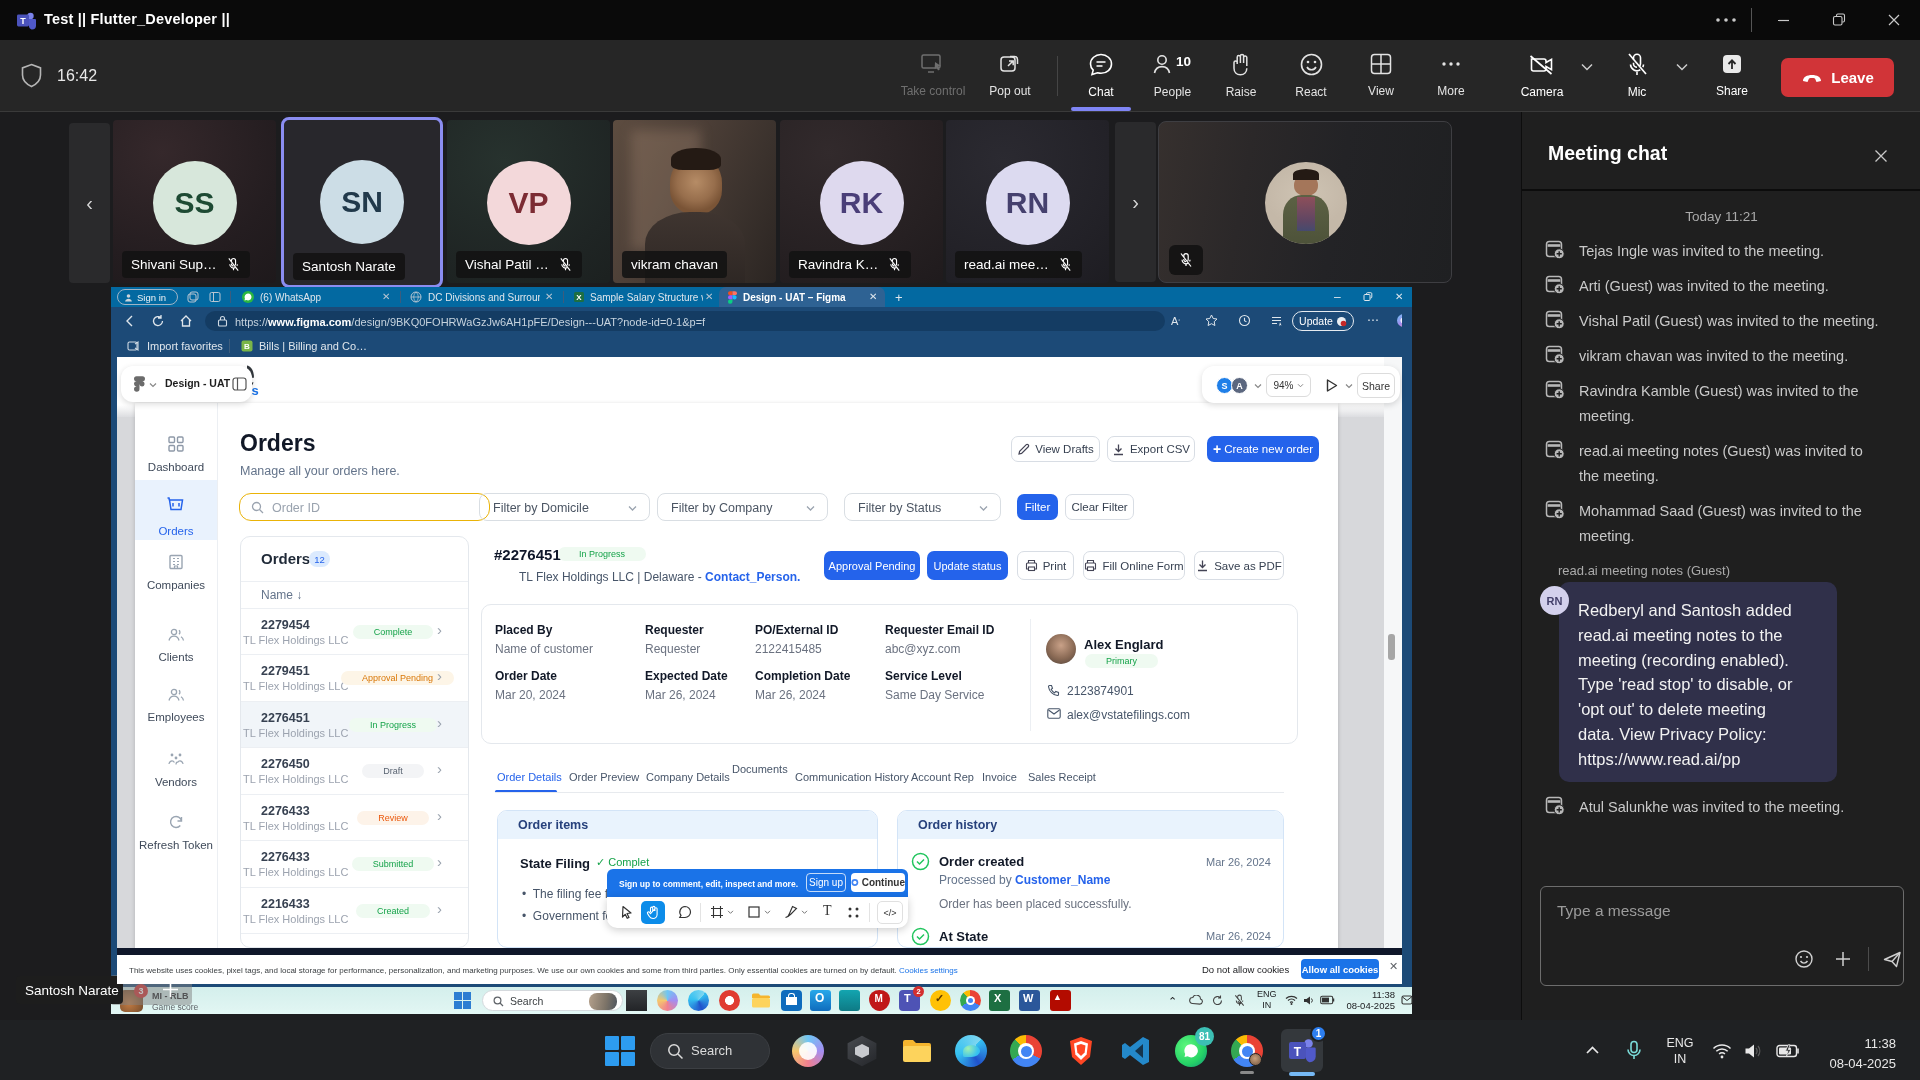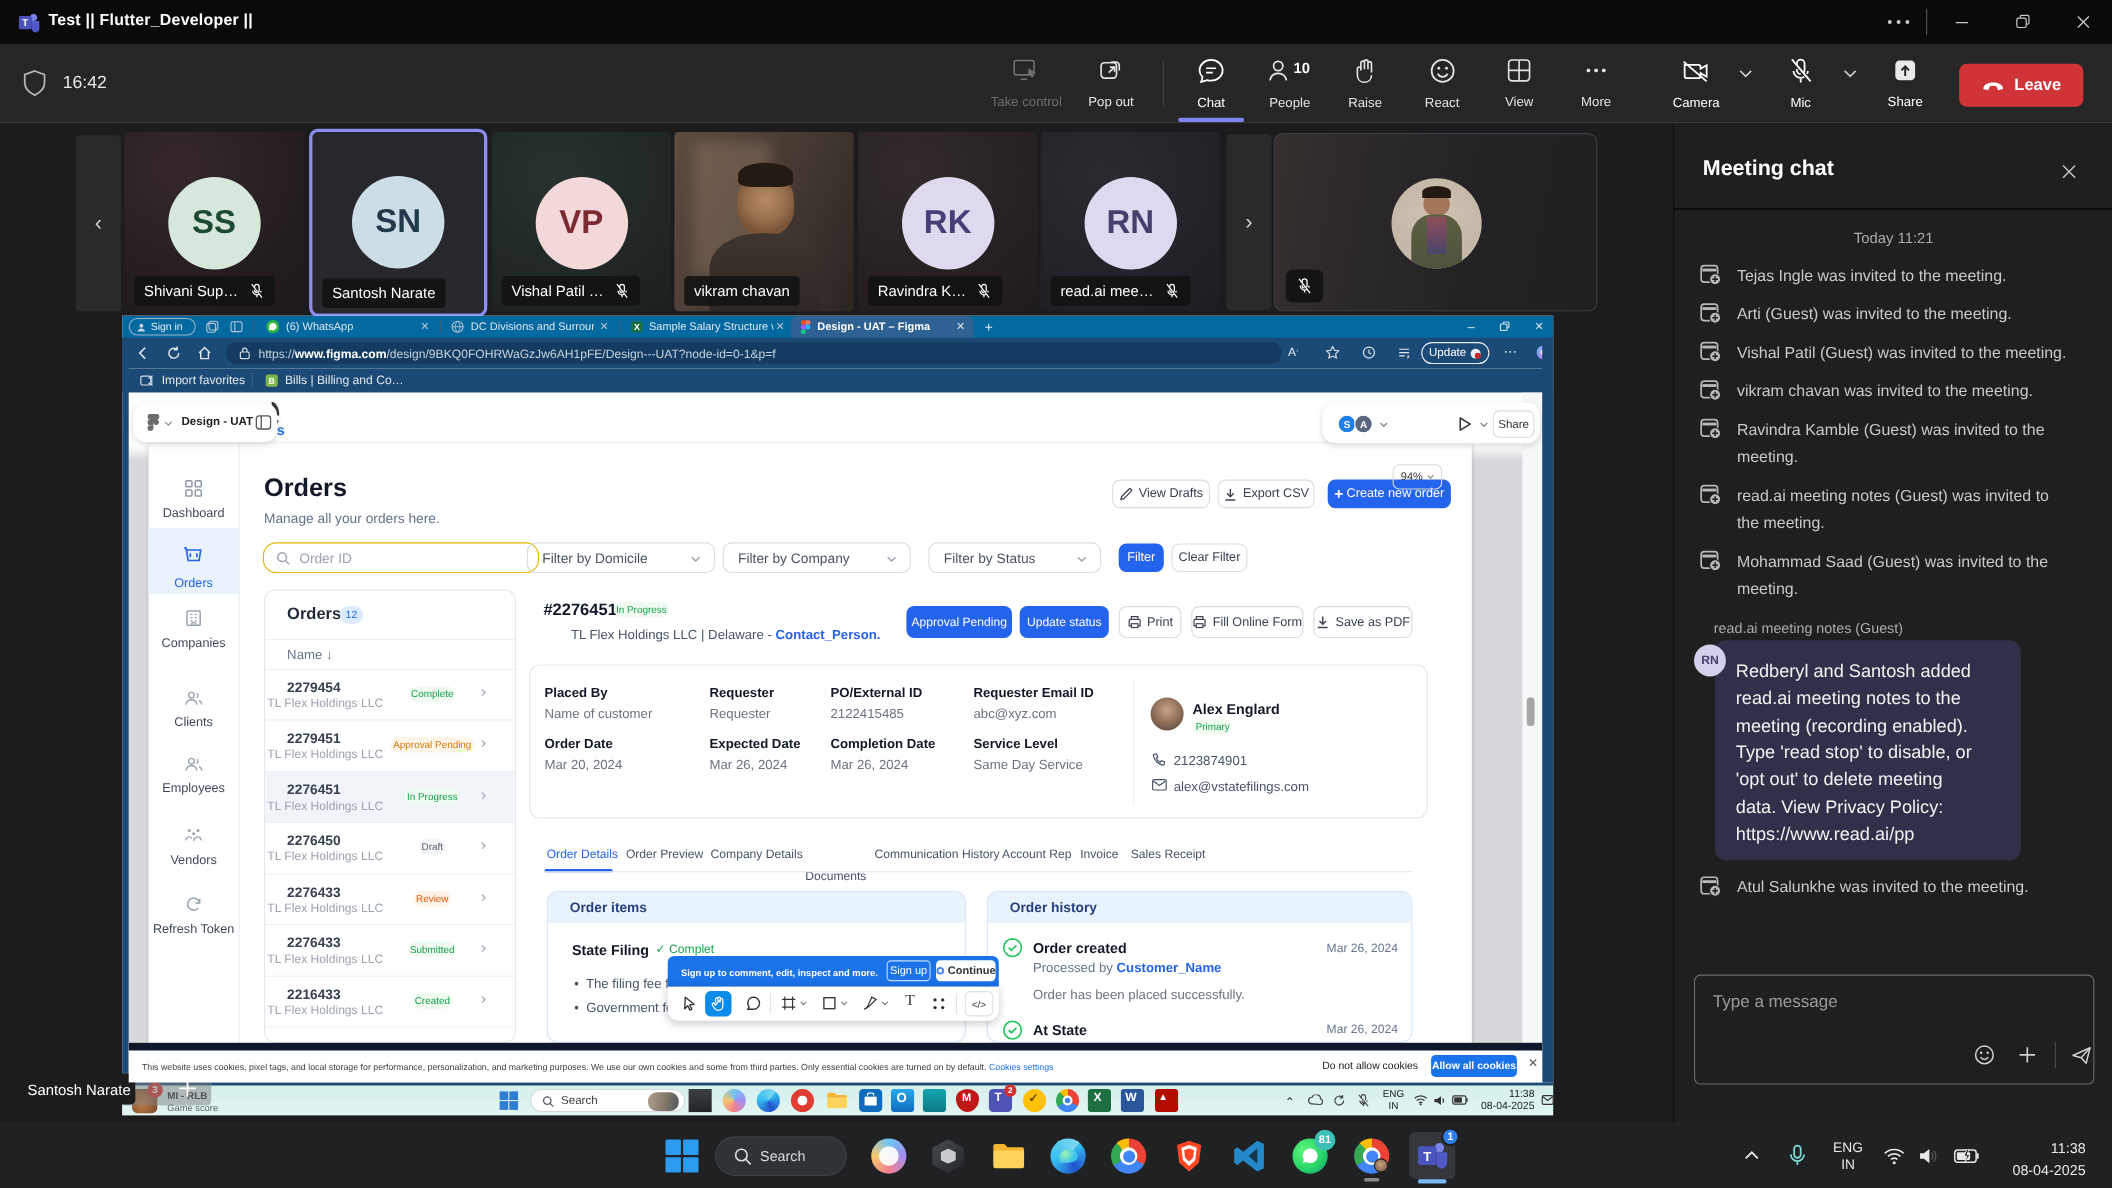--- a/index.html
+++ b/index.html
@@ -28,21 +28,21 @@
   #tabbar { top:0; height:36px; background:#0369a1; }
   #addrrow { top:20px; height:28px; background:#1c4a77; }
   #bookrow { top:48px; height:22px; background:#1c4a77; }
   .tabtxt { color:#dfe6ec; font-size:10px; white-space:nowrap; }
   
   #frame { position:absolute; left:24px; top:116px; width:1203px; height:581px; background:#fff; box-shadow:0 1px 4px rgba(0,0,0,.18); }
   
   .btn { position:absolute; white-space:nowrap; display:flex; align-items:center; justify-content:center; gap:5px; border-radius:7px; font-size:11.5px; }
   .btn.line { border:1px solid #d8dde4; color:#374151; background:#fff; }
   .btn.blue { background:#2463eb; color:#fff; }
-  .chip { display:inline-block; border-radius:7px; font-size:9px; padding:2px 2px; white-space:nowrap; }
+  .chip { display:inline-block; border-radius:7px; font-size:9px; padding:2px 21px; white-space:nowrap; }
   .c-green { color:#16a34a; background:#effaf1; }
   .c-amber { color:#d97706; background:#fdf5e7; }
   .c-gray  { color:#5a6472; background:#f3f4f6; }
   .c-red   { color:#ea580c; background:#fdf3e9; }
   .rownum { left:20px; font-size:12.5px; font-weight:bold; color:#374151; }
   .rowco  { left:2px; font-size:11px; color:#9ca3af; }
   .rowchip { left:100px; width:104px; text-align:center; }
   .rowchev { left:196px; font-size:15px; color:#9aa3ae; }
   .rowline { left:0; width:229px; height:1px; background:#eceff3; }
   
@@ -600,21 +600,21 @@
         <svg class="abs" style="left:565px;top:103px" width="14" height="11" viewBox="0 0 14 11">
             <rect x="0.8" y="0.8" width="12.4" height="9.4" rx="1.4" fill="none" stroke="#475569" stroke-width="1.1"></rect>
             <path d="M1.5 2l5.5 4 5.5-4" fill="none" stroke="#475569" stroke-width="1.1"></path>
           </svg>
         <div class="abs" style="left:585px;top:103px;font-size:12px;color:#475569;">alex@vstatefilings.com</div>
       </div>
 
       <div class="abs" style="left:362px;top:368px;font-size:11px;color:#2563eb;font-weight:500;">Order Details</div>
       <div class="abs" style="left:434px;top:368px;font-size:11px;color:#475569;">Order Preview</div>
       <div class="abs" style="left:511px;top:368px;font-size:11px;color:#475569;">Company Details</div>
-      <div class="abs" style="left:597px;top:388px;font-size:11px;color:#475569;text-align:center;">Documents</div>
+      <div class="abs" style="left:597px;top:360px;font-size:11px;color:#475569;text-align:center;">Documents</div>
       <div class="abs" style="left:660px;top:368px;font-size:11px;color:#475569;">Communication History</div>
       <div class="abs" style="left:776px;top:368px;font-size:11px;color:#475569;">Account Rep</div>
       <div class="abs" style="left:847px;top:368px;font-size:11px;color:#475569;">Invoice</div>
       <div class="abs" style="left:893px;top:368px;font-size:11px;color:#475569;">Sales Receipt</div>
       <div class="abs" style="left:360px;top:387px;width:62px;height:3px;background:#2563eb;border-radius:2px;"></div>
       <div class="abs" style="left:360px;top:389px;width:789px;height:1px;background:#e7eaee;"></div>
 
       <div class="abs" style="left:362px;top:407px;width:381px;height:138px;border:1px solid #d3e4f7;border-radius:10px;overflow:hidden;">
         <div class="abs" style="left:0;top:0;width:381px;height:28px;background:#e9f3fd;"></div>
         <div class="abs" style="left:20px;top:7px;font-size:12.5px;font-weight:bold;color:#27417c;">Order items</div>
@@ -711,21 +711,21 @@
           <rect x="1" y="1" width="13" height="12" rx="2.5" fill="none" stroke="#555" stroke-width="1.2"></rect>
           <path d="M5.5 1v12" stroke="#555" stroke-width="1.2"></path>
         </svg>
     </div>
     <div class="abs" style="left:1091px;top:79px;width:198px;height:37px;background:#fff;border-radius:12px;box-shadow:0 2px 6px rgba(0,0,0,.15);z-index:2;">
       <div class="abs" style="left:14px;top:11px;width:17px;height:17px;border-radius:50%;background:#1f7fe8;color:#fff;font-size:9px;font-weight:bold;display:flex;align-items:center;justify-content:center;border:1px solid #fff;">S</div>
       <div class="abs" style="left:29px;top:11px;width:17px;height:17px;border-radius:50%;background:#5b677f;color:#fff;font-size:9px;font-weight:bold;display:flex;align-items:center;justify-content:center;border:1px solid #fff;">A</div>
       <svg class="abs" style="left:52px;top:17px" width="8" height="6" viewBox="0 0 8 6">
           <path d="M1 1.5l3 3 3-3" fill="none" stroke="#888" stroke-width="1.2"></path>
         </svg>
-      <div class="abs" style="left:64px;top:8px;width:45px;height:23px;border:1px solid #dcdcdc;border-radius:6px;display:flex;align-items:center;justify-content:center;gap:3px;font-size:10px;color:#333;margin-top:48px;">94% <svg width="7" height="5" viewBox="0 0 8 6">
+      <div class="abs" style="left:64px;top:8px;width:45px;height:23px;border:1px solid #dcdcdc;border-radius:6px;display:flex;align-items:center;justify-content:center;gap:3px;font-size:10px;color:#333;">94% <svg width="7" height="5" viewBox="0 0 8 6">
             <path d="M1 1.5l3 3 3-3" fill="none" stroke="#888" stroke-width="1.2"></path>
           </svg></div>
       <svg class="abs" style="left:122px;top:12px" width="15" height="15" viewBox="0 0 15 15">
           <path d="M3.5 2l9 5.5-9 5.5z" fill="none" stroke="#333" stroke-width="1.4" stroke-linejoin="round"></path>
         </svg>
       <svg class="abs" style="left:143px;top:17px" width="8" height="6" viewBox="0 0 8 6">
           <path d="M1 1.5l3 3 3-3" fill="none" stroke="#888" stroke-width="1.2"></path>
         </svg>
       <div class="abs" style="left:155px;top:7px;width:38px;height:25px;border:1px solid #dcdcdc;border-radius:6px;display:flex;align-items:center;justify-content:center;font-size:10.5px;color:#333;">Share</div>
     </div>

